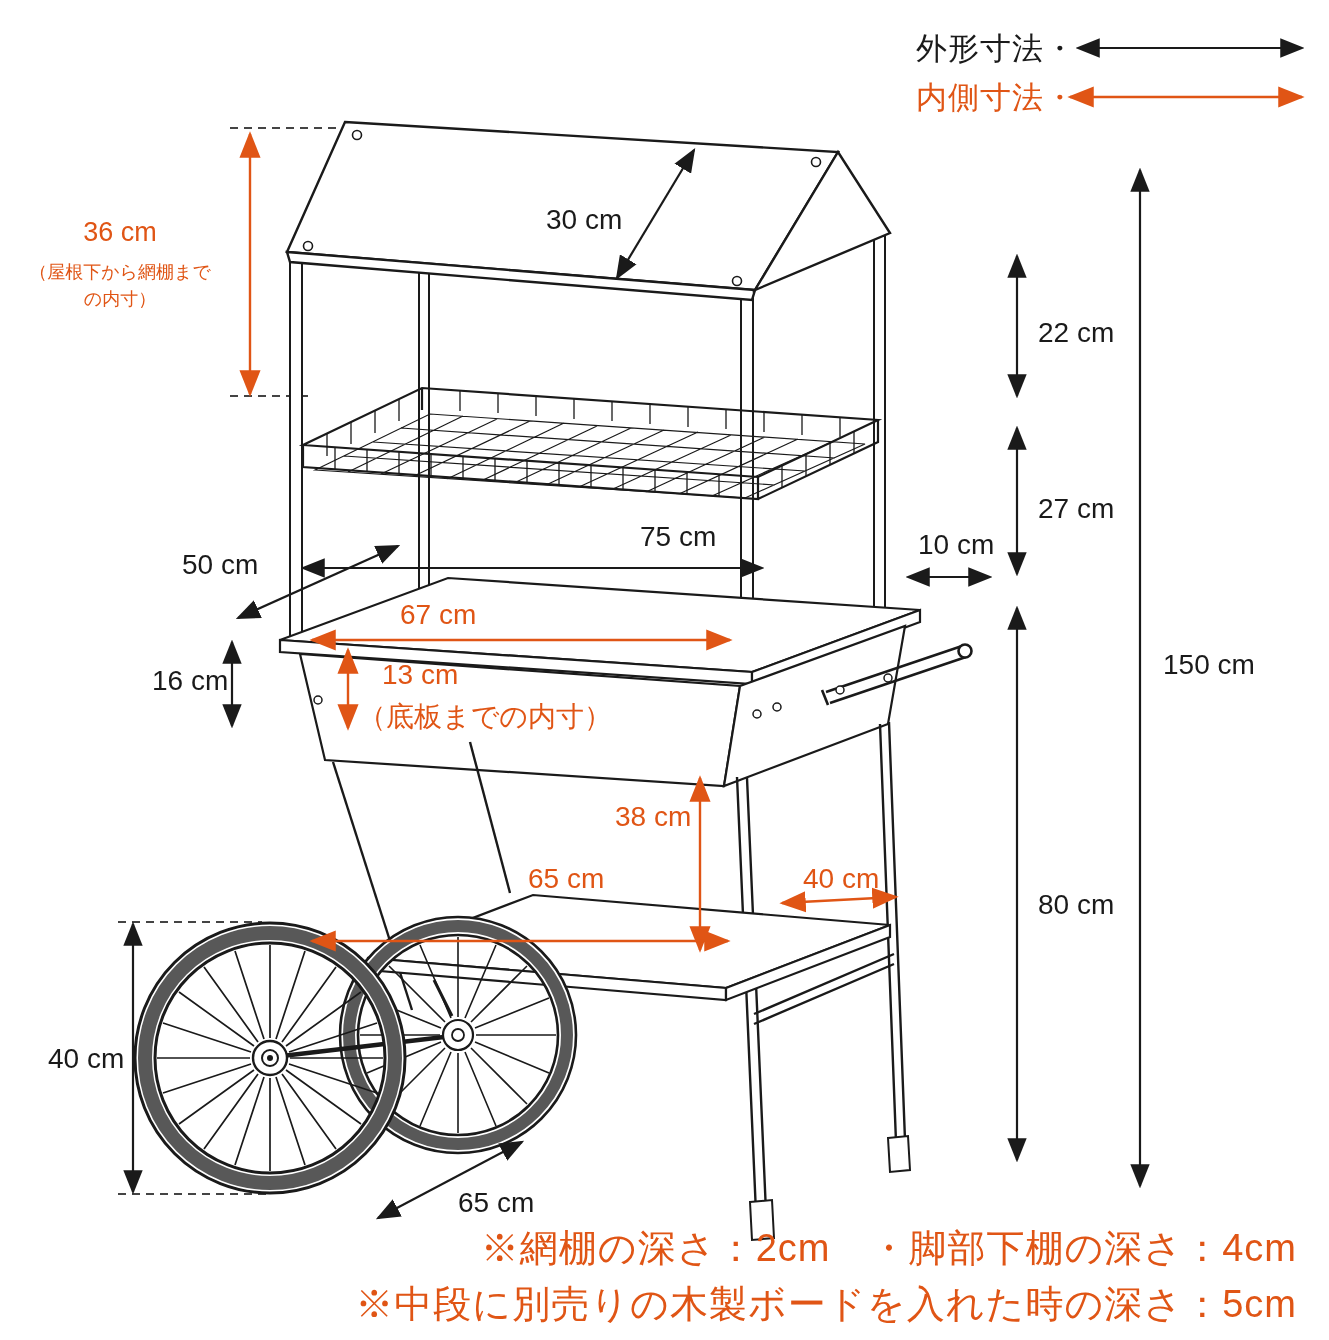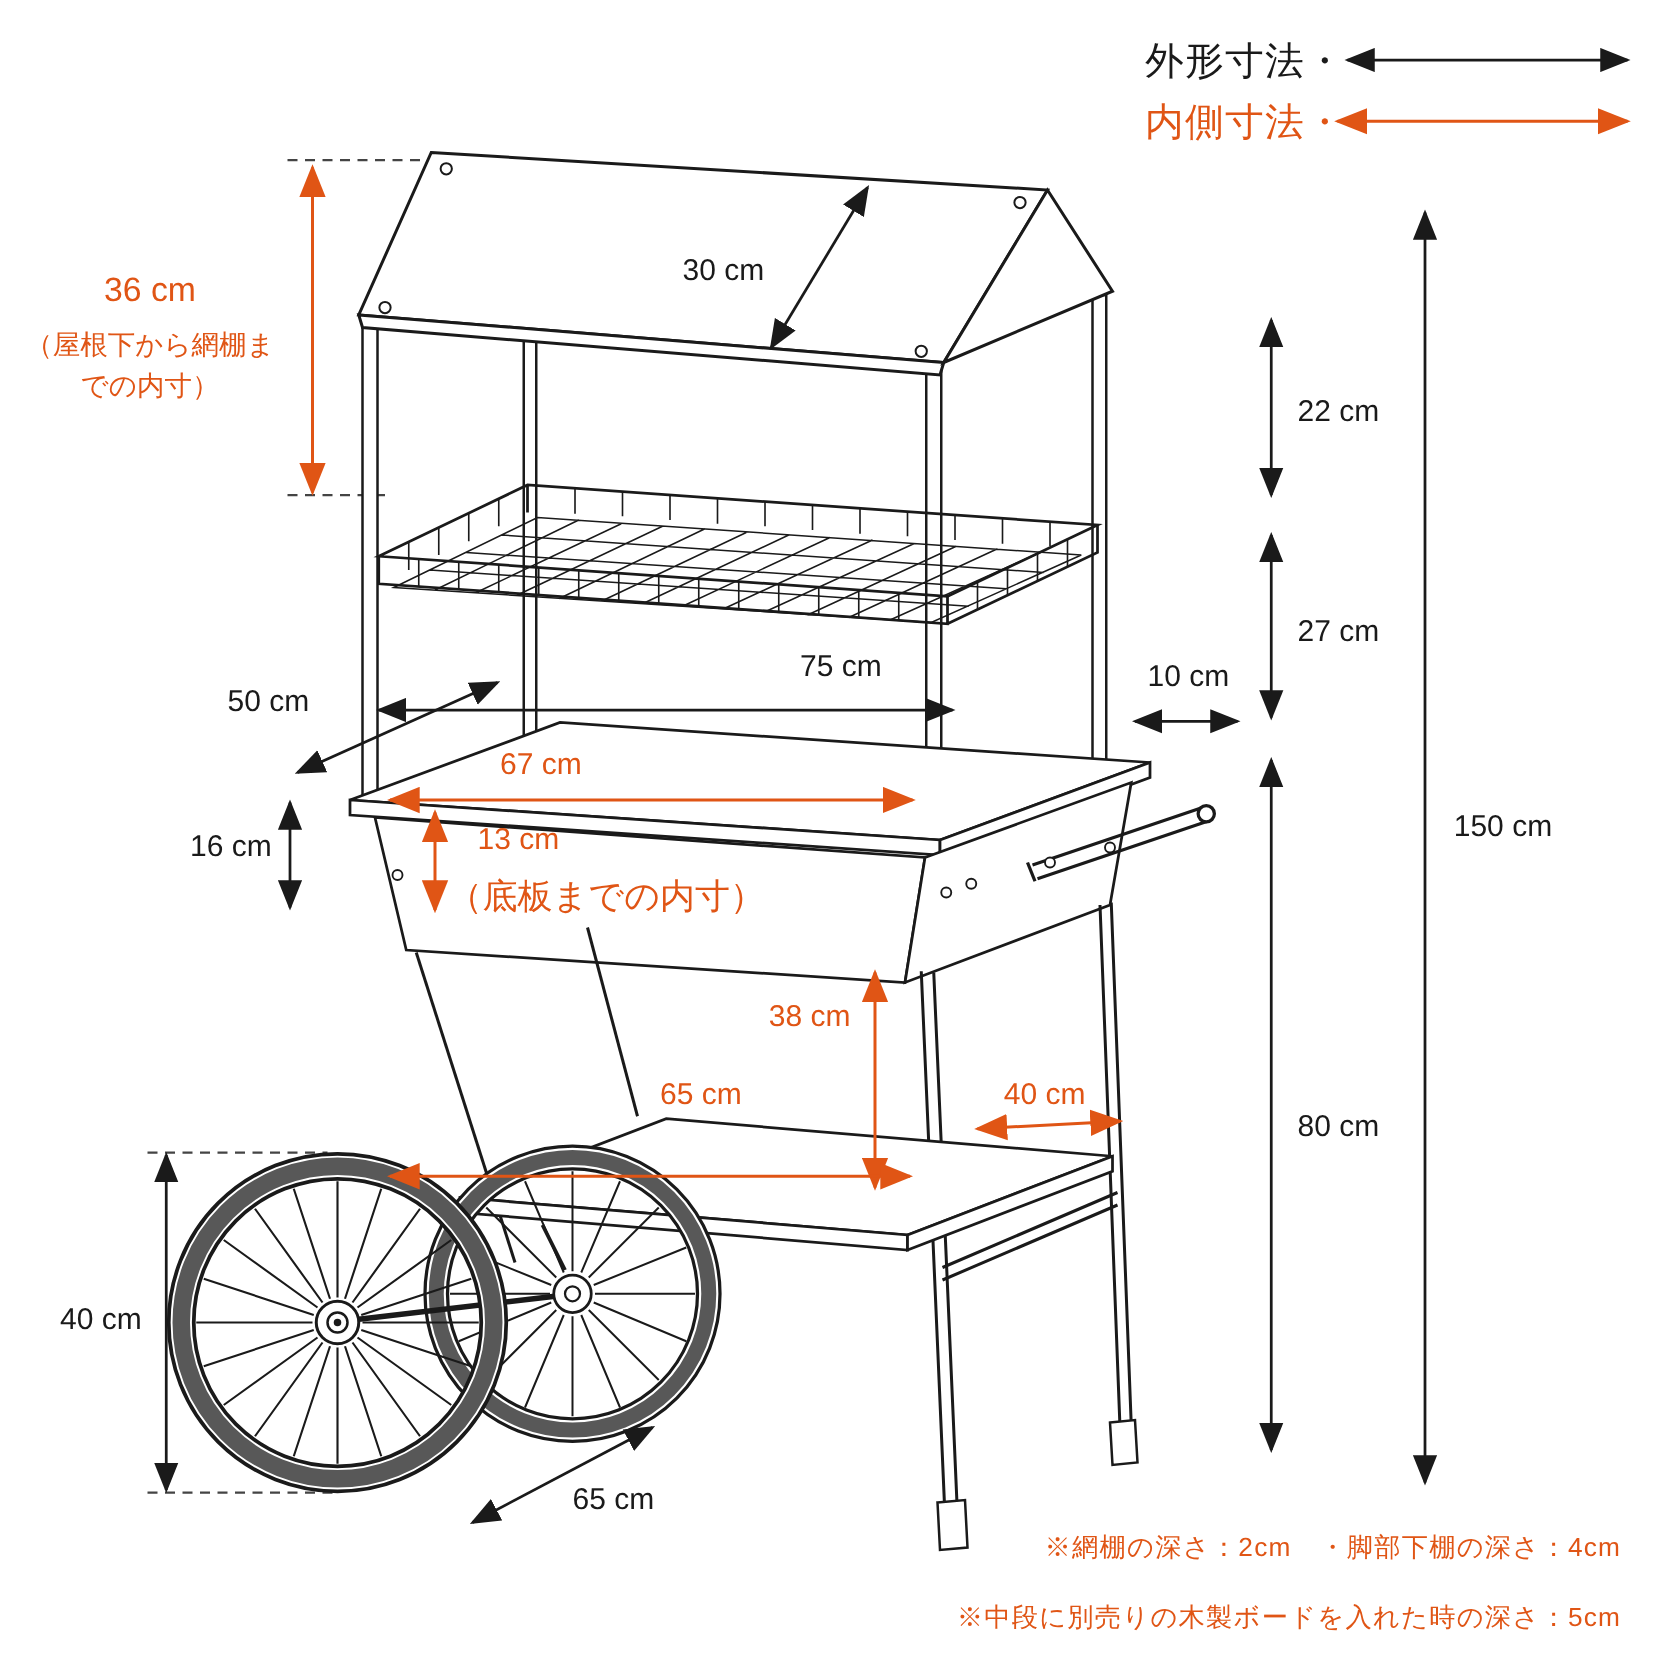--- a/index.html
+++ b/index.html
@@ -1,24 +1,24 @@
 <!DOCTYPE html>
 <html><head>
 <meta charset="utf-8">
 <style>
   html,body{margin:0;padding:0;background:#fff;}
   .canvas{position:relative;width:1329px;height:1340px;background:#fff;overflow:hidden;
           font-family:"Liberation Sans",sans-serif;}
   .drawing{position:absolute;left:0;top:0;}
-  .dim{position:absolute;font-size:24px;color:#1a1a1a;white-space:nowrap;line-height:1.2;}
+  .dim{position:absolute;font-size:28px;color:#1a1a1a;white-space:nowrap;line-height:1.2;}
   .orange{color:#e05515;}
   .legend-label{font-size:31px;letter-spacing:1px;}
-  .footnote{font-size:21px;letter-spacing:1px;}
+  .footnote{font-size:38px;letter-spacing:1px;}
   .dim-block{white-space:normal;text-align:center;font-size:27px;line-height:1.5;}
-  .dim-block .note-small{font-size:22px;margin-top:6px;}
+  .dim-block .note-small{font-size:18px;margin-top:6px;}
 </style>
 </head>
 <body>
 
 <div class="canvas">
 
 <svg class="drawing" width="1329" height="1340" viewBox="0 0 1329 1340">
   <defs>
     <marker id="ab" viewBox="0 0 10 8" refX="9" refY="4" markerWidth="11" markerHeight="9" orient="auto-start-reverse">
       <path d="M0,0 L10,4 L0,8 Z" fill="#1a1a1a"></path>

